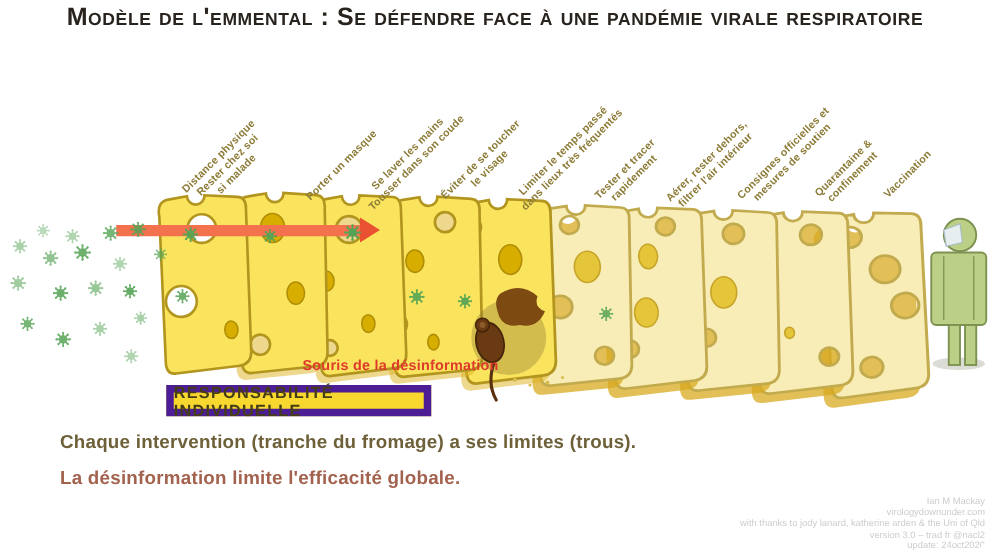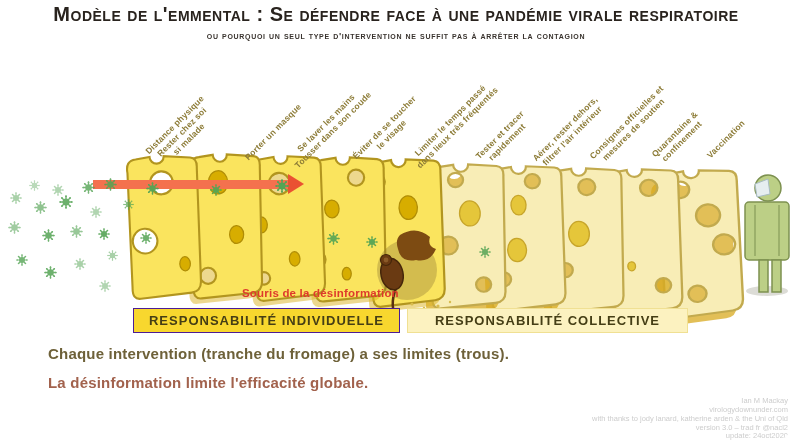--- a/index.html
+++ b/index.html
@@ -22,37 +22,36 @@
   .arrow-head{position:absolute;left:288px;top:174px;width:0;height:0;
          border-top:10px solid transparent;border-bottom:10px solid transparent;
          border-left:16px solid #ea5132;z-index:25;}
   .mouse-svg{position:absolute;left:352px;top:222px;z-index:27;}
   .person-svg{position:absolute;left:737px;top:172px;z-index:5;}
   .mouse-label{position:absolute;left:242px;top:287px;font:700 11.5px "Liberation Sans",sans-serif;
          color:#de3a2c;letter-spacing:.2px;z-index:40;}
   .banner{position:absolute;top:308px;height:25px;display:flex;align-items:center;
          justify-content:center;font:700 13px "Liberation Sans",sans-serif;
          letter-spacing:1px;color:#453e15;z-index:40;box-sizing:border-box;}
-  .banner.individual{left:133px;width:267px;background:#f8d72e;border:1px solid #4c1d95;}
+  .banner.individual{left:133px;width:212px;background:#f8d72e;border:6px solid #4c1d95;}
   .banner.collective{left:407px;width:281px;background:#fcf2c0;border:1px solid #f0e093;}
   .footer-line{position:absolute;left:0;width:100%;
          font:700 15px "Liberation Sans",sans-serif;letter-spacing:.2px;z-index:40;padding-left:48px;}
   .footer-1{top:345px;color:#6e6139;}
   .footer-2{top:368px;color:#6e6139;}
   .footer-3{top:374px;color:#a2624d;}
   .credits{position:absolute;right:4px;top:397px;text-align:right;
          font:400 7.5px "Liberation Sans",sans-serif;color:#cdcdcd;line-height:1.18;z-index:40;}
 </style>
 </head>
 <body>
 
 <div id="stage">
 
   <div class="title">Modèle de l'emmental : Se défendre face à une pandémie virale respiratoire</div>
-  <div class="subtitle">ou pourquoi un seul type d'intervention ne suffit pas à arrêter la contagion</div>
 
   <div class="arrow-shaft"></div>
   <div class="arrow-head"></div>
 
   <svg class="mouse-svg" width="120" height="110" viewBox="0 0 120 110">
     <circle cx="55" cy="48" r="30" fill="#8a7430" opacity="0.35"></circle>
     <path d="M48,13 q16,-10 30,2 q-3,9 6,12 q-6,14 -20,11 q-15,3 -18,-11 q-3,-9 2,-14 Z" fill="#7d4b12"></path>
     <path d="M44,66 q-7,18 1,32" fill="none" stroke="#5a3010" stroke-width="2.5" stroke-linecap="round"></path>
     <ellipse cx="40" cy="52" rx="11" ry="16" fill="#6a3a12" stroke="#45260a" stroke-width="1.5" transform="rotate(-12 40 52)"></ellipse>
     <circle cx="34" cy="38" r="5.5" fill="#6a3a12" stroke="#45260a" stroke-width="1.2"></circle>
@@ -72,23 +71,20 @@
     <rect x="8" y="30" width="44" height="58" rx="4" fill="#bccf86" stroke="#7d9150" stroke-width="1.5"></rect>
     <line x1="18" y1="33" x2="18" y2="84" stroke="#7d9150" stroke-width="1"></line>
     <line x1="42" y1="33" x2="42" y2="84" stroke="#7d9150" stroke-width="1"></line>
     <rect x="22" y="88" width="9" height="32" fill="#bccf86" stroke="#7d9150" stroke-width="1.5"></rect>
     <rect x="35" y="88" width="9" height="32" fill="#bccf86" stroke="#7d9150" stroke-width="1.5"></rect>
   </svg>
 
   <div class="banner individual">
     <span>RESPONSABILITÉ INDIVIDUELLE</span>
   </div>
-  <div class="banner collective">
-    <span>RESPONSABILITÉ COLLECTIVE</span>
-  </div>
 
   <div class="footer-line footer-1">Chaque intervention (tranche du fromage) a ses limites (trous).</div>
   <div class="footer-line footer-3">La désinformation limite l'efficacité globale.</div>
 
   <div class="credits">
     <div>Ian M Mackay</div>
     <div>virologydownunder.com</div>
     <div>with thanks to jody lanard, katherine arden &amp; the Uni of Qld</div>
     <div>version 3.0 – trad fr @nacl2</div>
     <div>update: 24oct2020</div>

